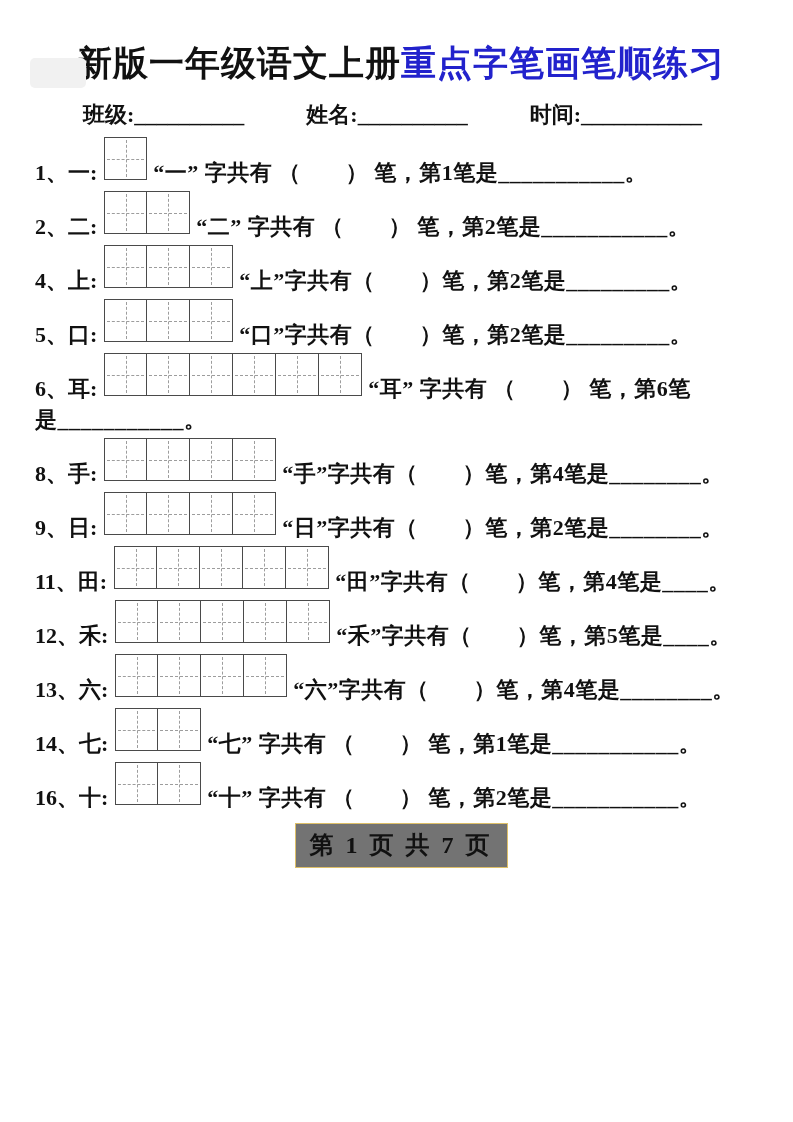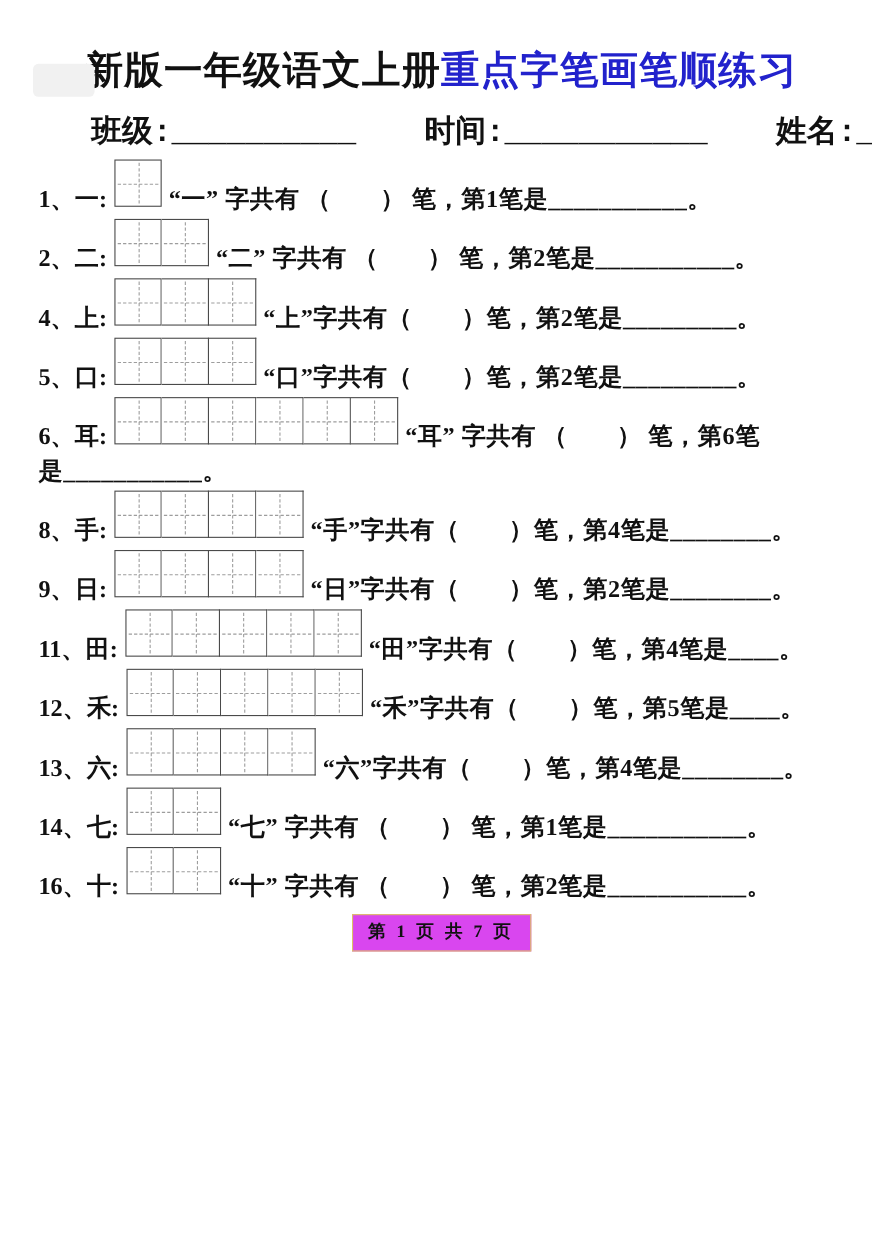--- a/index.html
+++ b/index.html
@@ -11,22 +11,22 @@
   .watermark{
     position:absolute;left:30px;top:58px;width:56px;height:30px;
     background:#f1f1f1;border-radius:5px;
   }
   .title{
     text-align:center;font-size:35px;font-weight:bold;
     white-space:nowrap;letter-spacing:1px;line-height:1.15;
   }
   .title .t-blue{color:#2222cc;}
   .header-line{
-    margin-top:16px;padding-left:48px;font-size:28px;font-weight:bold;
-    display:flex;gap:62px;white-space:nowrap;font-family:Liberation Mono, monospace;
+    margin-top:16px;padding-left:48px;font-size:22px;font-weight:bold;
+    display:flex;gap:62px;white-space:nowrap;
   }
   .header-field{white-space:nowrap;}
   .rows{margin-top:4px;}
   .row{margin-top:7px;line-height:1;font-size:22px;font-weight:600;white-space:nowrap;}
   .row .lbl{margin-right:5px;}
   .grid{display:inline-flex;margin:0 6px 0 2px;vertical-align:baseline;}
   .box{
     width:43px;height:43px;box-sizing:border-box;position:relative;
     border:1.6px solid #4a4a4a;background:#fff;
   }
@@ -36,44 +36,44 @@
     border-left:1px dashed #9d9d9d;
   }
   .box::after{
     content:"";position:absolute;left:2px;right:2px;top:50%;
     border-top:1px dashed #9d9d9d;
   }
   .txt{letter-spacing:0.5px;margin-top:14px;}
   .line2{display:block;margin-top:9px;white-space:nowrap;}
   .footer-wrap{margin-top:14px;text-align:center;}
   .footer-badge{
-    display:inline-block;background:#d946ef;border:1px solid #ddbf68;
-    padding:5px 14px 6px 14px;font-size:16px;font-weight:bold;letter-spacing:3px;
+    display:inline-block;background:#737373;border:1px solid #ddbf68;
+    padding:5px 14px 6px 14px;font-size:24px;font-weight:bold;letter-spacing:3px;
   }
 </style>
 </head>
 <body>
 
 <div class="page">
 
   <div class="watermark"></div>
 
   <div class="title">
     <span>新版一年级语文上册</span><span class="t-blue">重点字笔画笔顺练习</span>
   </div>
 
   <div class="header-line">
     <span class="header-field">
       <span>班级:</span><span>__________</span>
     </span>
     <span class="header-field">
-      <span>时间:</span><span>___________</span>
+      <span>姓名:</span><span>__________</span>
     </span>
     <span class="header-field">
-      <span>姓名:</span><span>__________</span>
+      <span>时间:</span><span>___________</span>
     </span>
   </div>
 
   <div class="rows">
 
     <div class="row">
       <span class="lbl">1、一:</span><span class="grid">
           <span class="box"></span>
         </span><span class="txt">“一” 字共有 （　　） 笔，第1笔是___________。</span>
     </div>

